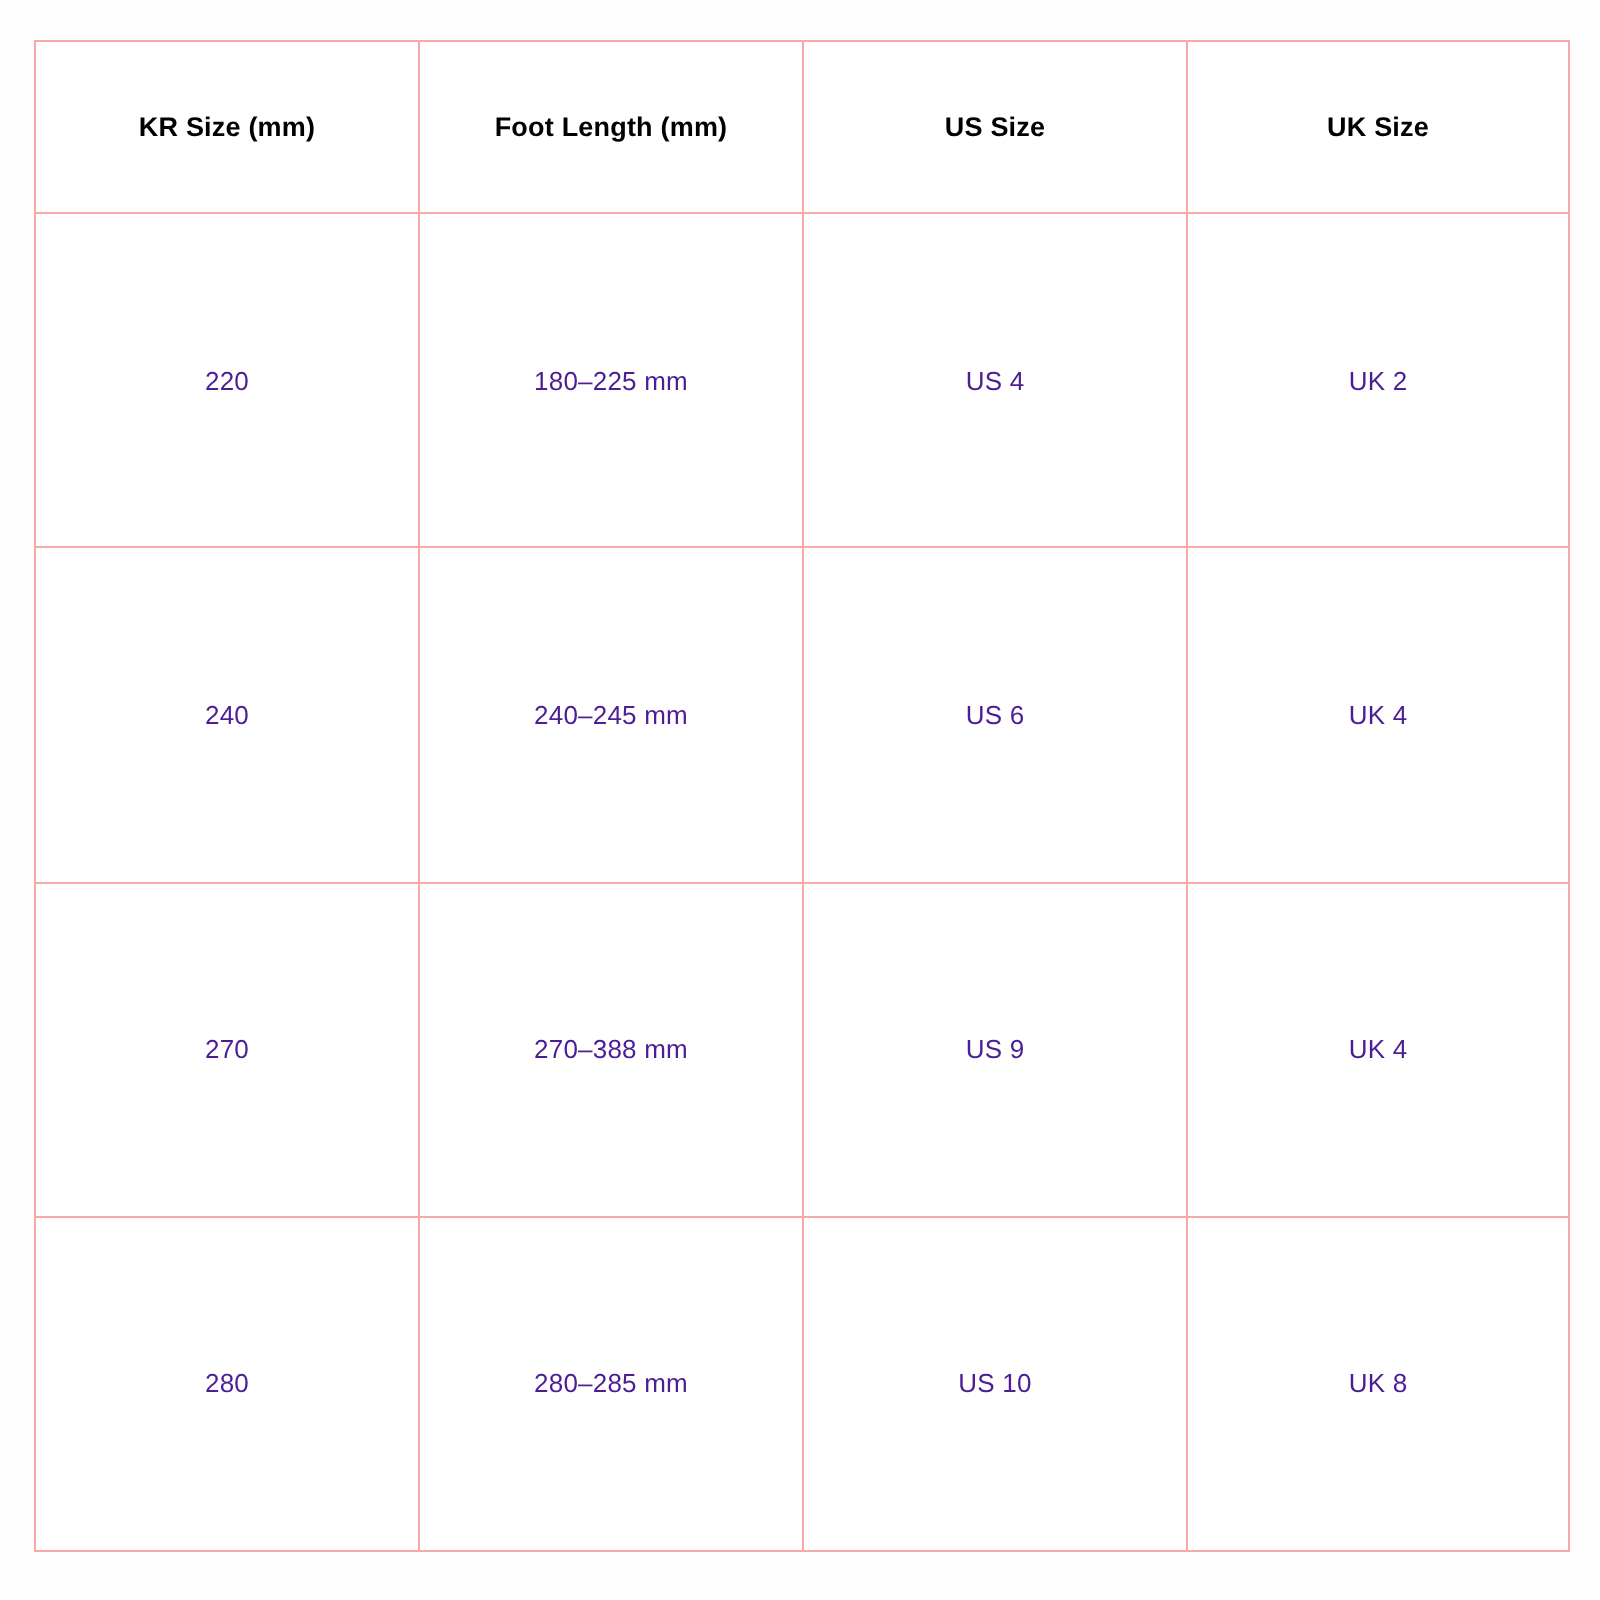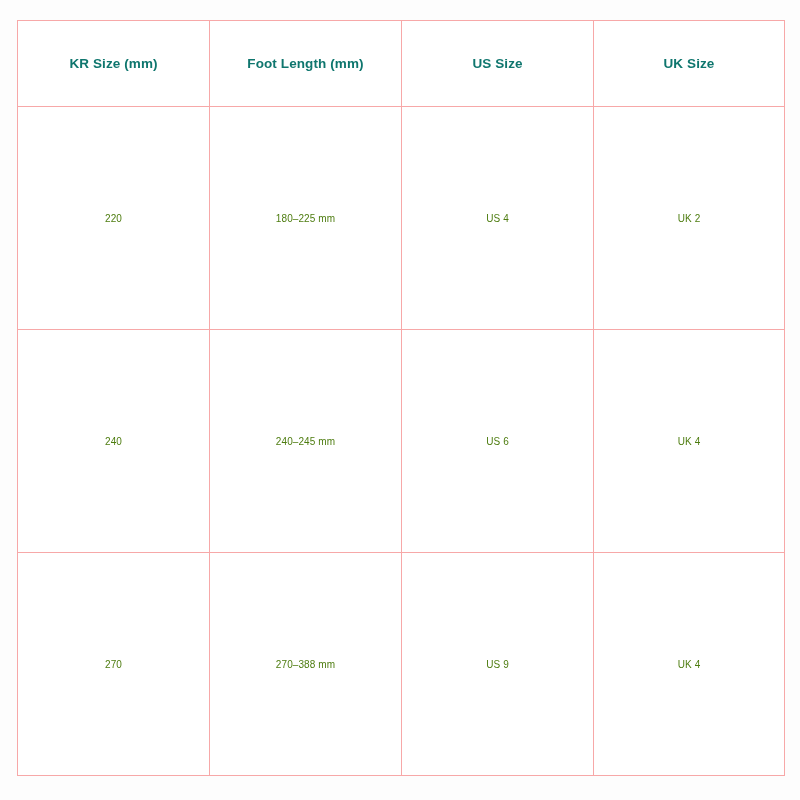--- a/index.html
+++ b/index.html
@@ -49,29 +49,29 @@
     text-align: center;
     vertical-align: middle;
     padding: 0 6px;
     background: #ffffff;
   }
 
   table.size-table thead th {
     height: 85px;
     font-size: 13.5px;
     font-weight: bold;
-    color: #0f766e;
+    color: #000000;
     letter-spacing: 0.1px;
   }
 
   table.size-table tbody td {
     height: 84px;
-    font-size: 10px;
+    font-size: 13px;
     font-weight: normal;
-    color: #4d7c0f;
+    color: #4c1d95;
     letter-spacing: 0.1px;
   }
 </style>
 </head>
 <body>
 
 <div class="page">
   <div class="table-wrap">
     <table class="size-table">
       <colgroup>
@@ -100,16 +100,22 @@
           <td>240–245 mm</td>
           <td>US 6</td>
           <td>UK 4</td>
         </tr>
         <tr>
           <td>270</td>
           <td>270–388 mm</td>
           <td>US 9</td>
           <td>UK 4</td>
         </tr>
+        <tr>
+          <td>280</td>
+          <td>280–285 mm</td>
+          <td>US 10</td>
+          <td>UK 8</td>
+        </tr>
       </tbody>
     </table>
   </div>
 </div>
 
 </body></html>

